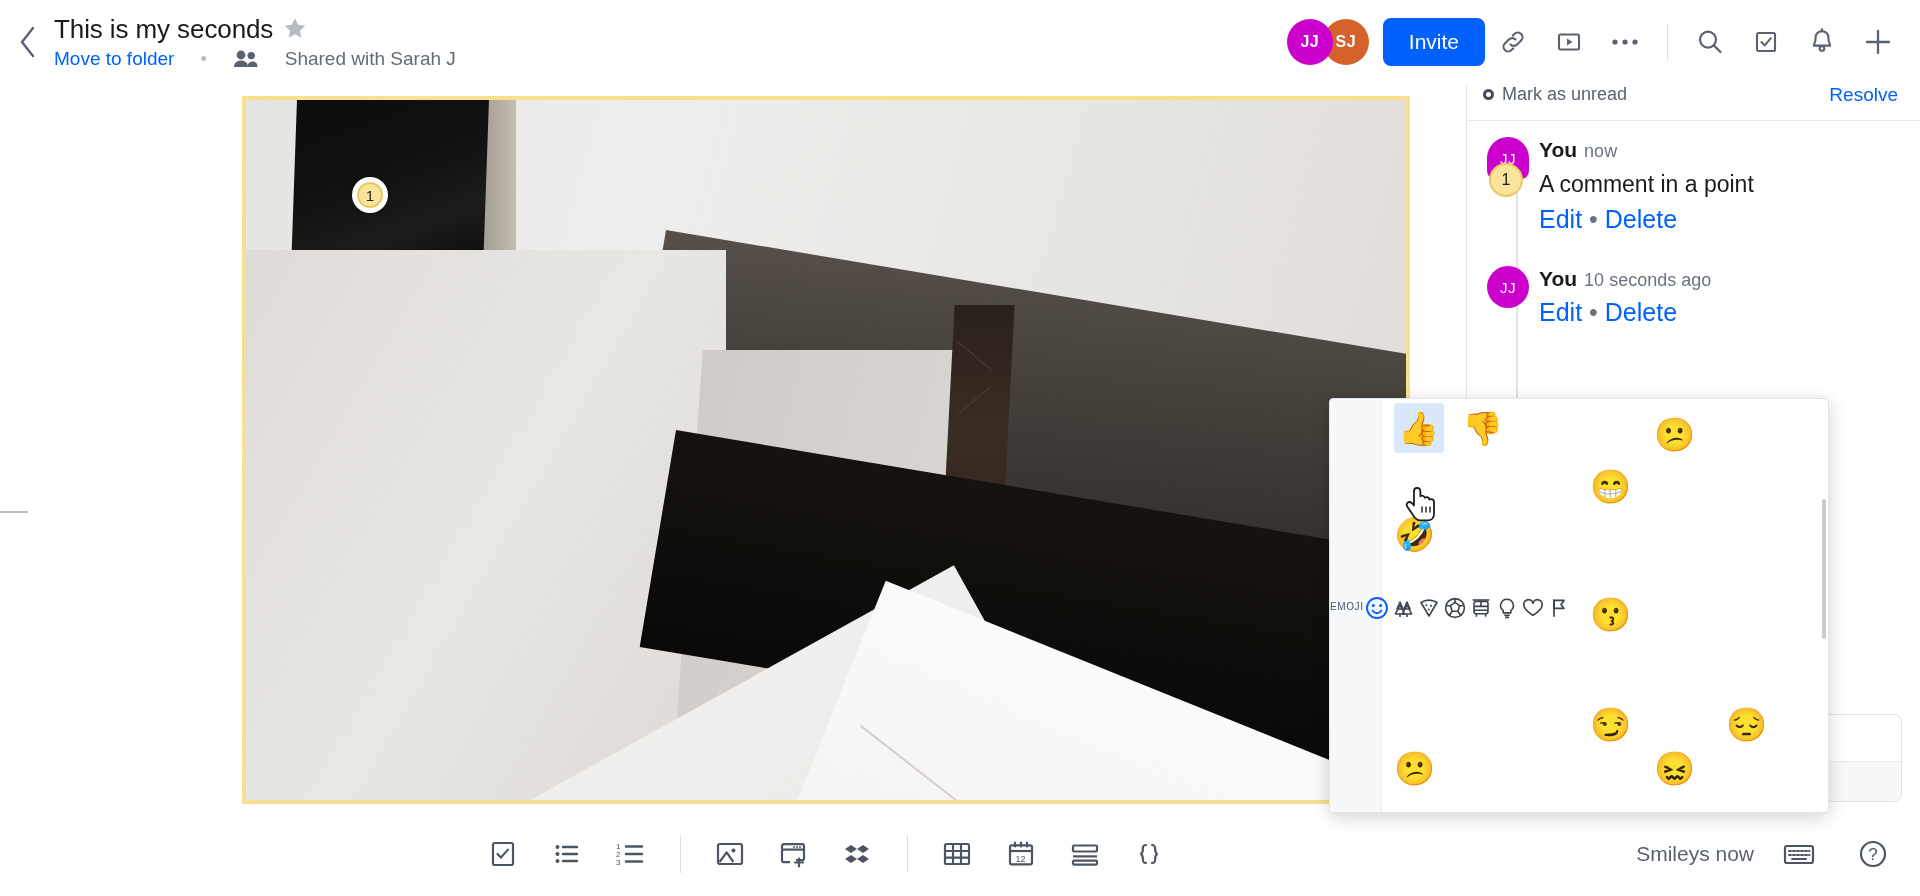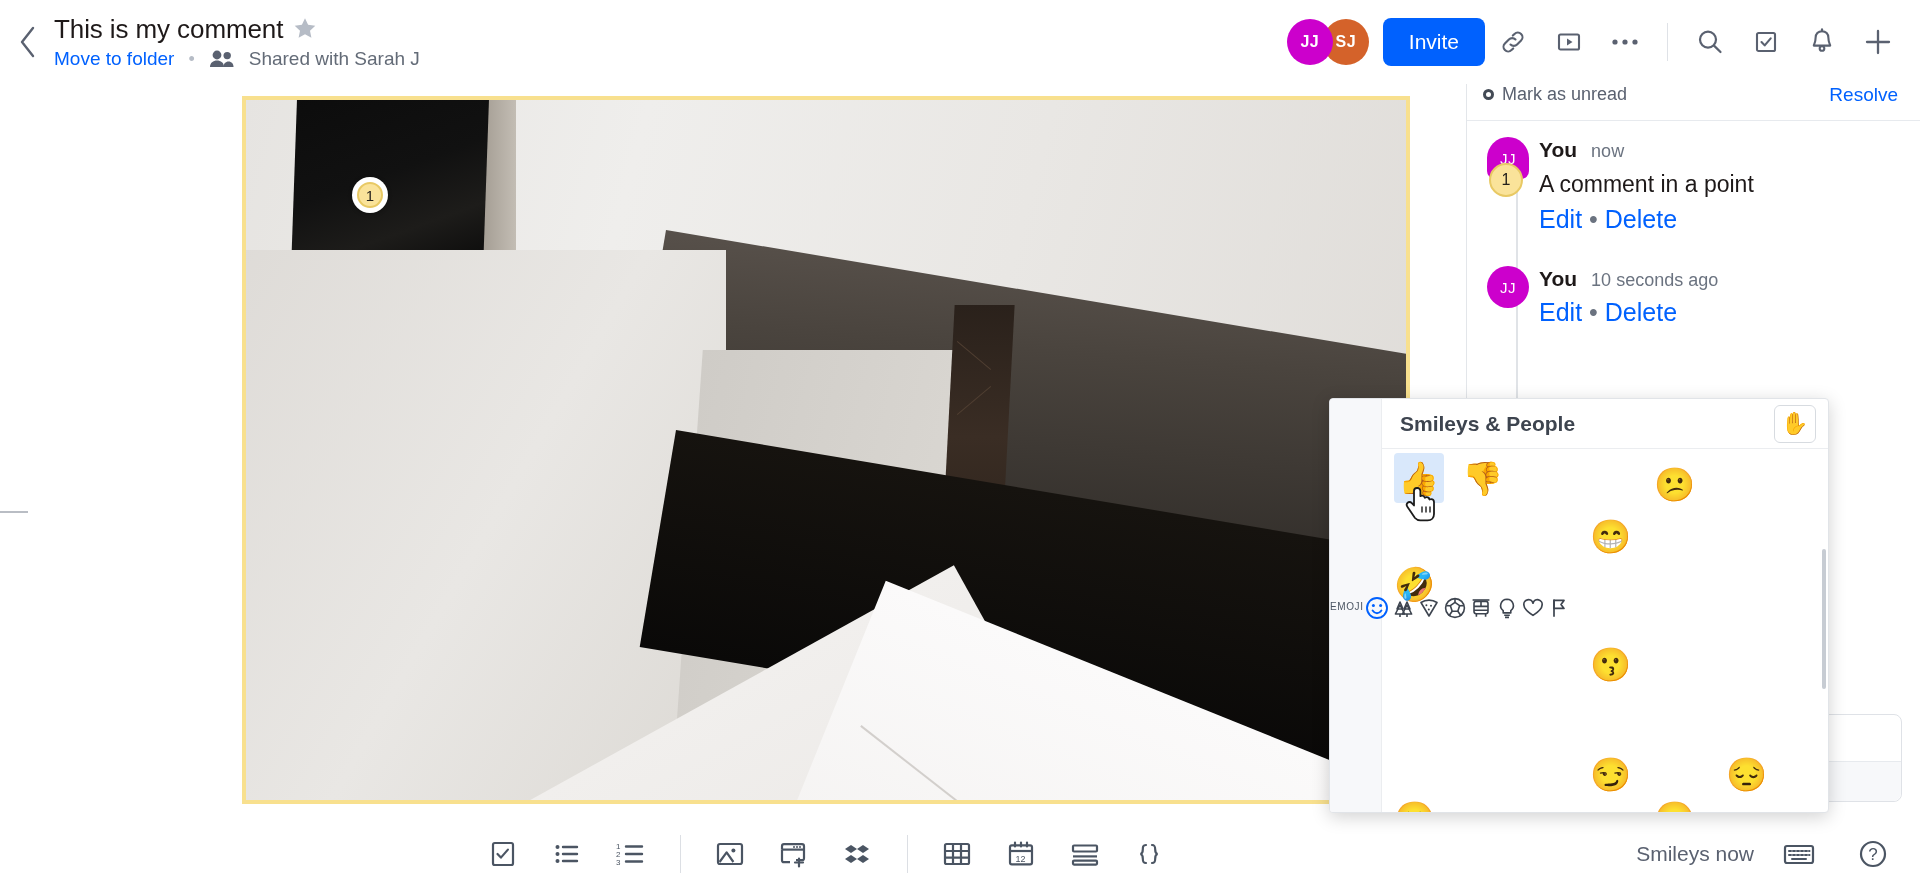--- a/index.html
+++ b/index.html
@@ -18,21 +18,21 @@
   }
   .back-btn {
     width: 44px; height: 44px; margin-left: 6px;
     display: flex; align-items: center; justify-content: center;
     color: #5a6170; cursor: pointer;
   }
   .title-block { margin-left: 4px; display: flex; flex-direction: column; justify-content: center; }
   .title-row { display: flex; align-items: center; gap: 10px; height: 32px; }
   .doc-title { font-size: 26px; color: #1e1919; letter-spacing: -0.1px; line-height: 30px; }
   .star-icon { color: #b6bcc6; display: flex; align-items: center; }
-  .sub-row { display: flex; align-items: center; gap: 14px; height: 26px; margin-top: 1px; }
+  .sub-row { display: flex; align-items: center; gap: 26px; height: 26px; margin-top: 1px; }
   .move-link { font-size: 19px; color: #0061fe; cursor: pointer; }
   .dot-sep { color: #b6bcc6; font-size: 18px; line-height: 18px; }
   .people-icon { color: #5a6170; display: flex; align-items: center; }
   .shared-text { font-size: 19px; color: #636b77; }
 
   .header-right {
     margin-left: auto; display: flex; align-items: center; height: 84px;
     padding-right: 14px; gap: 0;
   }
   .avatars { display: flex; align-items: center; position: relative; margin-right: 14px; }
@@ -198,21 +198,21 @@
     color: #fff; font-size: 15px; display: flex; align-items: center; justify-content: center;
     letter-spacing: .5px; position: relative; z-index: 2;
   }
   .av.tail { border-bottom-left-radius: 8px; border-bottom-right-radius: 8px; }
   .pin-badge {
     position: absolute; left: 2px; top: 26px; width: 34px; height: 34px; border-radius: 50%;
     background: #fae39a; border: 2px solid #e8c964; color: #24211c;
     display: flex; align-items: center; justify-content: center; font-size: 16px; z-index: 3;
   }
   .cmt-body { flex: 1; min-width: 0; }
-  .cmt-head { display: flex; align-items: baseline; gap: 14px; line-height: 26px; }
+  .cmt-head { display: flex; align-items: baseline; gap: 7px; line-height: 26px; }
   .cmt-author { font-size: 21px; font-weight: bold; color: #1e1919; }
   .cmt-time { font-size: 18px; color: #6b7380; }
   .cmt-text { font-size: 23px; color: #1e1919; line-height: 32px; margin-top: 4px; }
   .mention { color: #4a77c4; }
   .cmt-actions { font-size: 25px; color: #0061fe; margin-top: 5px; }
   .cmt-actions .sep { color: #6b7380; }
   .cmt-actions span.lnk { cursor: pointer; }
 
   .composer {
     position: absolute; left: 18px; right: 18px; bottom: 10px;
@@ -272,21 +272,21 @@
 <div class="app">
 
   <div class="header">
     <div class="back-btn">
       <svg width="22" height="34" viewBox="0 0 22 34" fill="none">
         <path d="M16 3 L5 17 L16 31" stroke="#5a6170" stroke-width="2.4" stroke-linecap="round" stroke-linejoin="round"></path>
       </svg>
     </div>
     <div class="title-block">
       <div class="title-row">
-        <span class="doc-title">This is my comment</span>
+        <span class="doc-title">This is my seconds</span>
         <span class="star-icon">
           <svg width="24" height="23" viewBox="0 0 24 23">
               <path d="M12 1.2 l3.1 6.6 7.2.9 -5.3 5 1.4 7.1 -6.4-3.5 -6.4 3.5 1.4-7.1 -5.3-5 7.2-.9z" fill="#b6bcc6"></path>
             </svg>
         </span>
       </div>
       <div class="sub-row">
         <span class="move-link">Move to folder</span>
         <span class="dot-sep">•</span>
         <span class="people-icon">
@@ -511,24 +511,20 @@
 
       <div class="ep-cat">
         <svg width="26" height="26" viewBox="0 0 26 26" fill="none" stroke="#3d444f" stroke-width="1.7" stroke-linejoin="round">
           <path d="M8 4.6v17.2"></path>
           <path d="M8 5.4h10l-3 4 3 4H8z"></path>
         </svg>
       </div>
     </div>
 
     <div class="ep-main">
-      <div class="ep-head">
-        <span class="ep-title">Smileys &amp; People</span>
-        <span class="ep-skin">✋</span>
-      </div>
       <div class="ep-grid" id="emoji-grid">
         <div class="ep-scroll"></div>
       <div class="emoji-cell sel" style="left: 12px; top: 4px;">👍</div>
           <div class="emoji-cell" style="left: 76px; top: 4px;">👎</div>
           <div class="emoji-cell" style="left: 268px; top: 10px;">😕</div>
           <div class="emoji-cell" style="left: 204px; top: 62px;">😁</div>
           <div class="emoji-cell" style="left: 8px; top: 110px;">🤣</div>
           <div class="emoji-cell" style="left: 204px; top: 190px;">😗</div>
           <div class="emoji-cell" style="left: 204px; top: 300px;">😏</div>
           <div class="emoji-cell" style="left: 340px; top: 300px;">😔</div>

